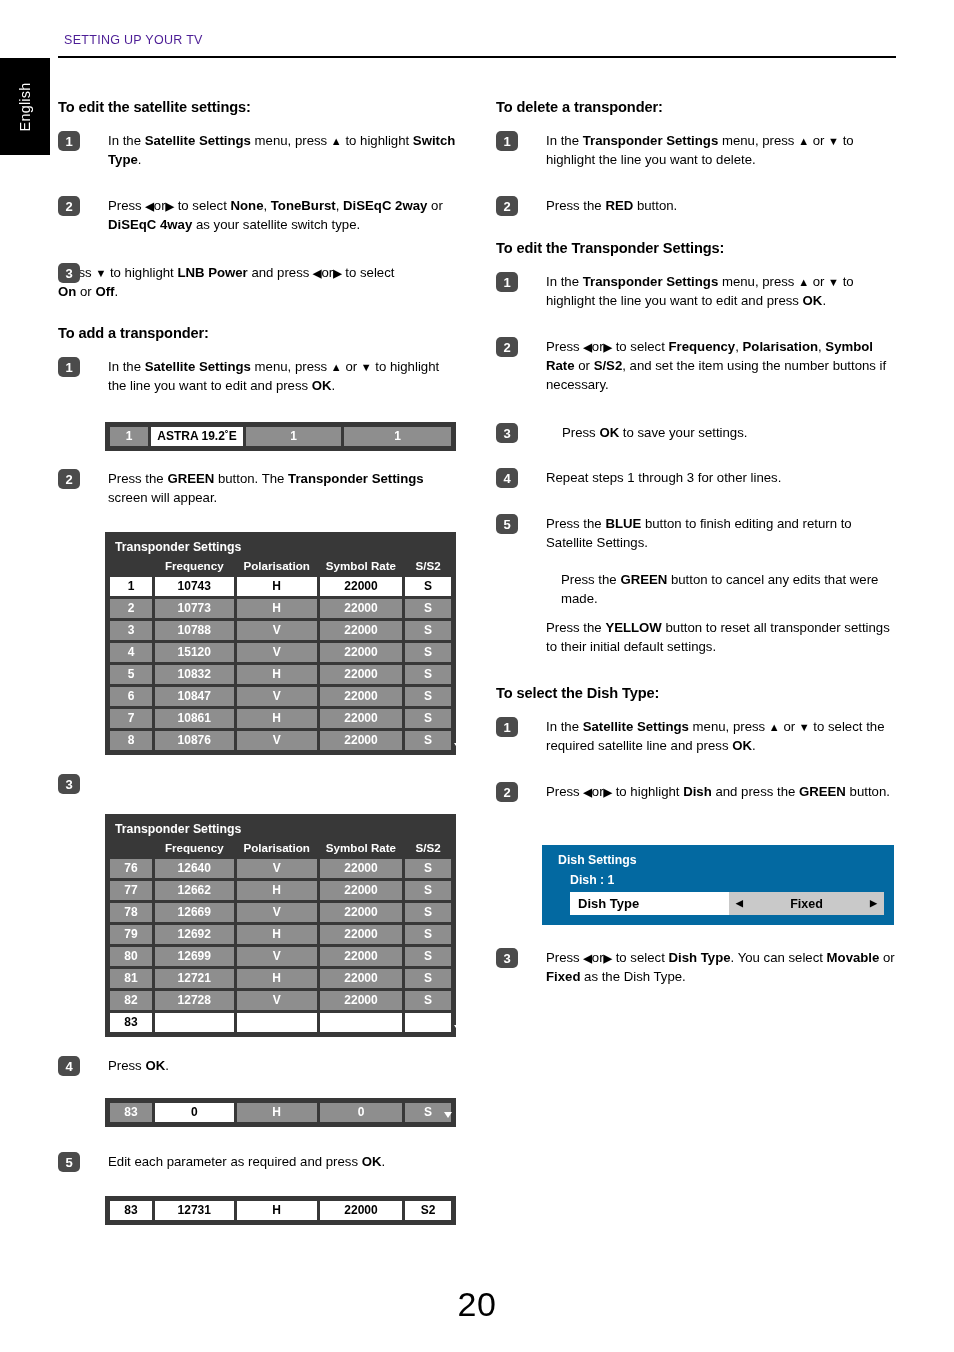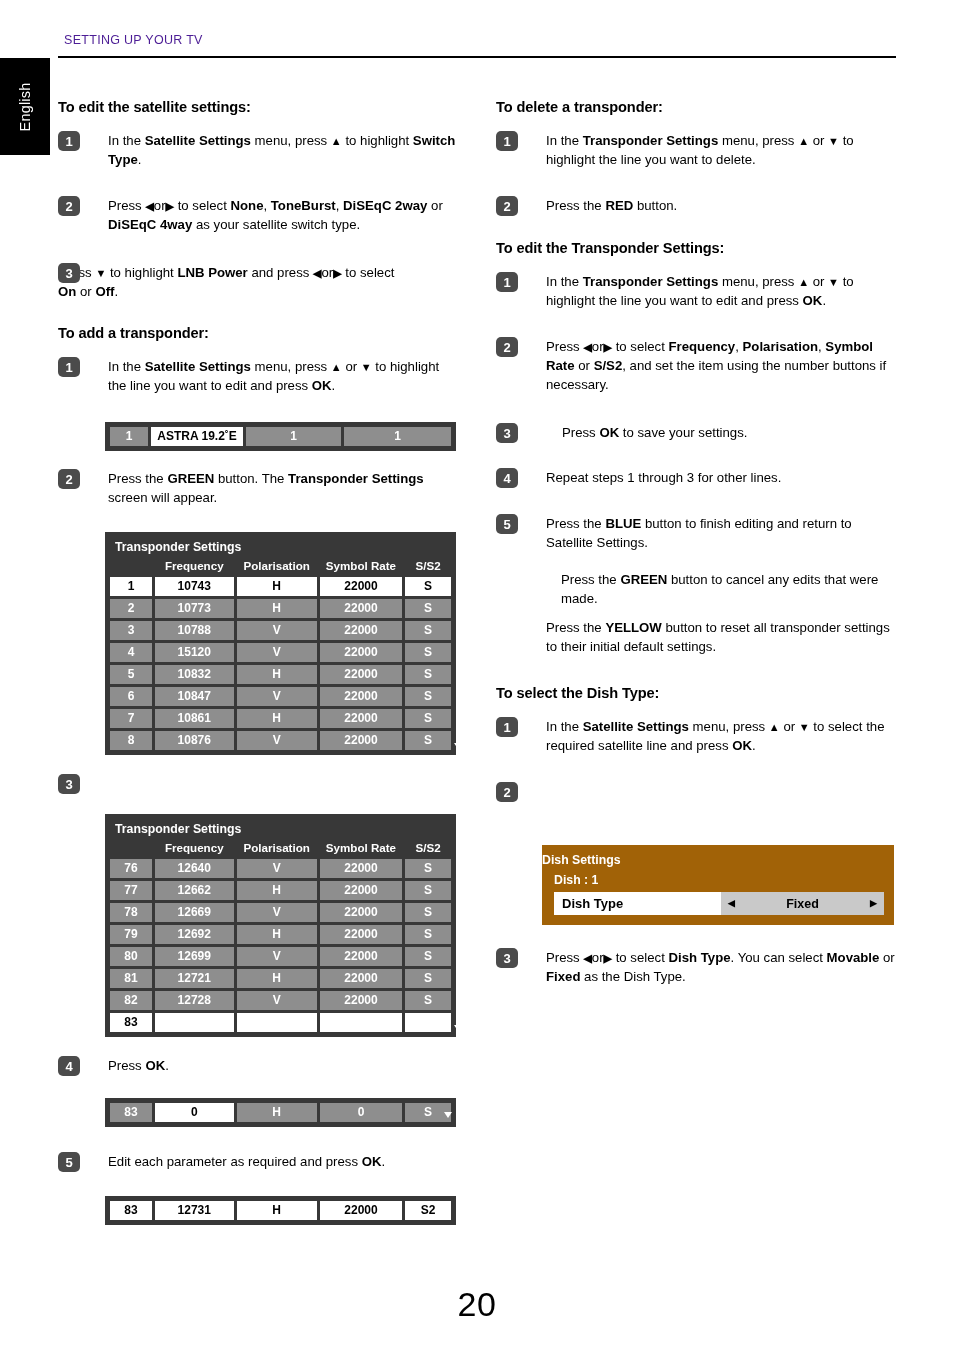--- a/index.html
+++ b/index.html
@@ -88,21 +88,21 @@
     position:absolute; right:-11px; bottom:1px;
     width:0; height:0; border-left:4px solid transparent;
     border-right:4px solid transparent; border-top:6px solid #ffffff;
   }
 
   
   .strip { background:#383838; padding:5px; display:flex; gap:3px; position:relative; }
 
   
   .dish {
-    background:#a16207; padding:8px 10px 10px 0; width:352px;
+    background:#0369a1; padding:8px 10px 10px 16px; width:352px;
   }
   .dish-title { color:#fff; font-size:12.3px; font-weight:bold; }
   .dish-sub { color:#fff; font-size:12.3px; font-weight:bold; margin:6px 0 5px 12px; }
   .dish-row { display:flex; margin-left:12px; }
   .dish-label {
     background:#ffffff; color:#000; font-size:13px; font-weight:bold;
     padding:4px 8px; width:168px;
   }
   .dish-val {
     background:#c9c9c9; color:#000; font-size:12.5px; font-weight:bold;
@@ -384,20 +384,21 @@
 
   <h2 class="sect" style="position:absolute; top:685px;">To select the Dish Type:</h2>
 
   <div class="step" style="position:absolute; top:717px; width:400px;">
     <div class="badge">1</div>
     <div class="step-body" style="margin-left:50px; width:352px;">In the <b>Satellite Settings</b> menu, press <b class="ar">▲</b> or <b class="ar">▼</b> to select the required satellite line and press <b>OK</b>.</div>
   </div>
 
   <div class="step" style="position:absolute; top:782px; width:400px;">
     <div class="badge">2</div>
+    <div class="step-body" style="margin-left:50px; width:352px;">Press <b class="ar">◀</b>or<b class="ar">▶</b> to highlight <b>Dish</b> and press the <b>GREEN</b> button.</div>
   </div>
 
   <div class="dish" style="position:absolute; top:845px; left:46px;">
     <div class="dish-title">Dish Settings</div>
     <div class="dish-sub">Dish : 1</div>
     <div class="dish-row">
       <div class="dish-label">Dish Type</div>
       <div class="dish-val">
         <span class="tri">◀</span>
         <span>Fixed</span>

